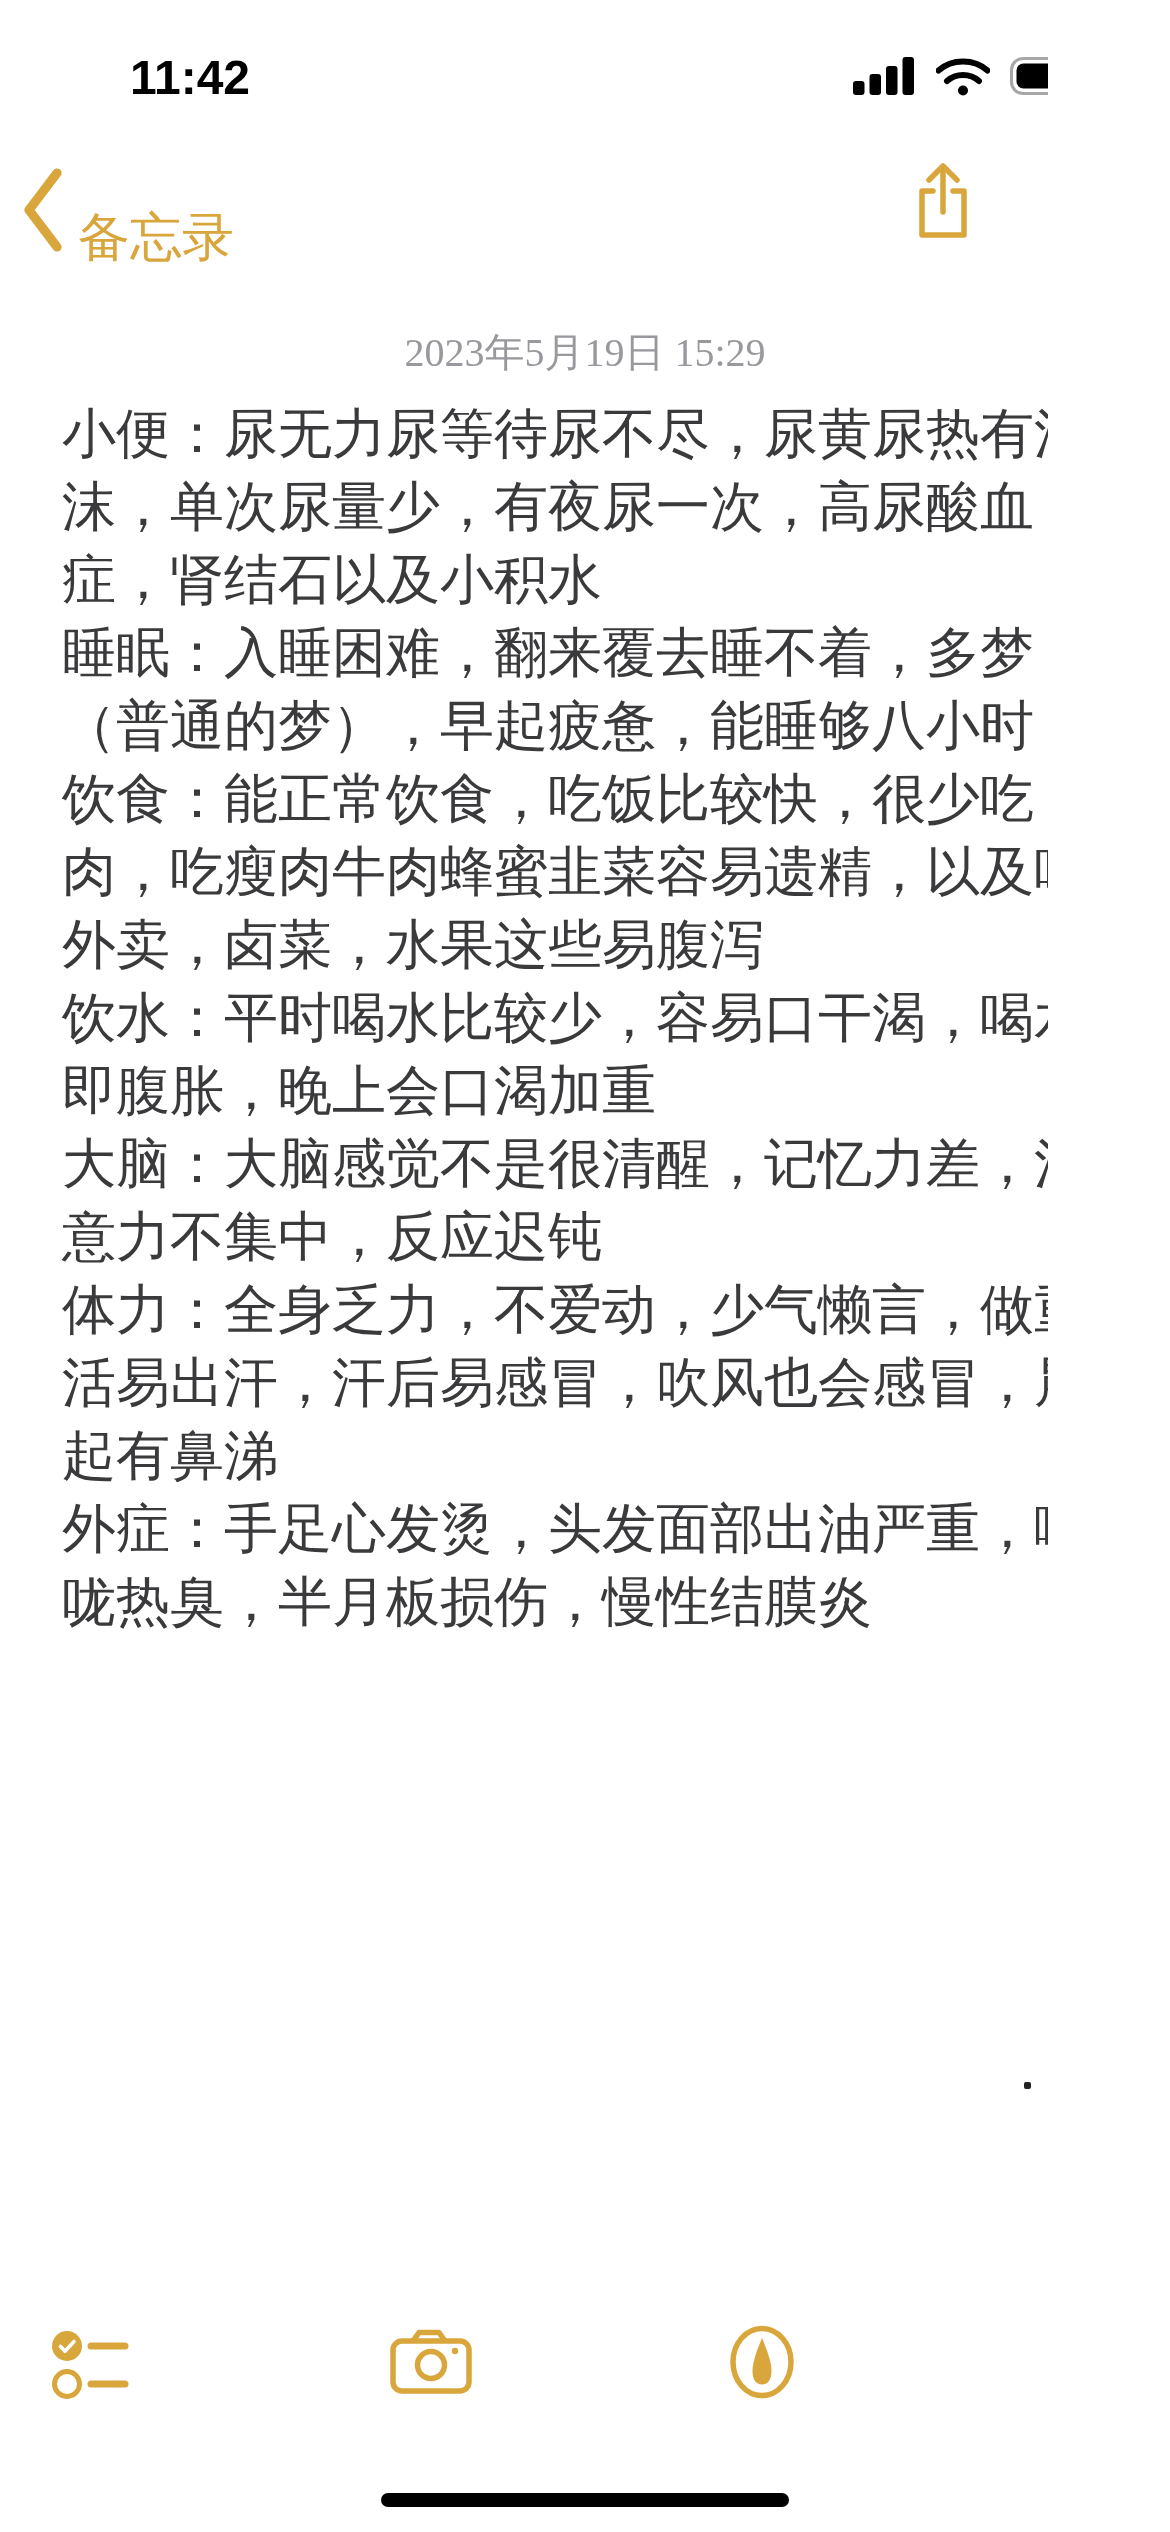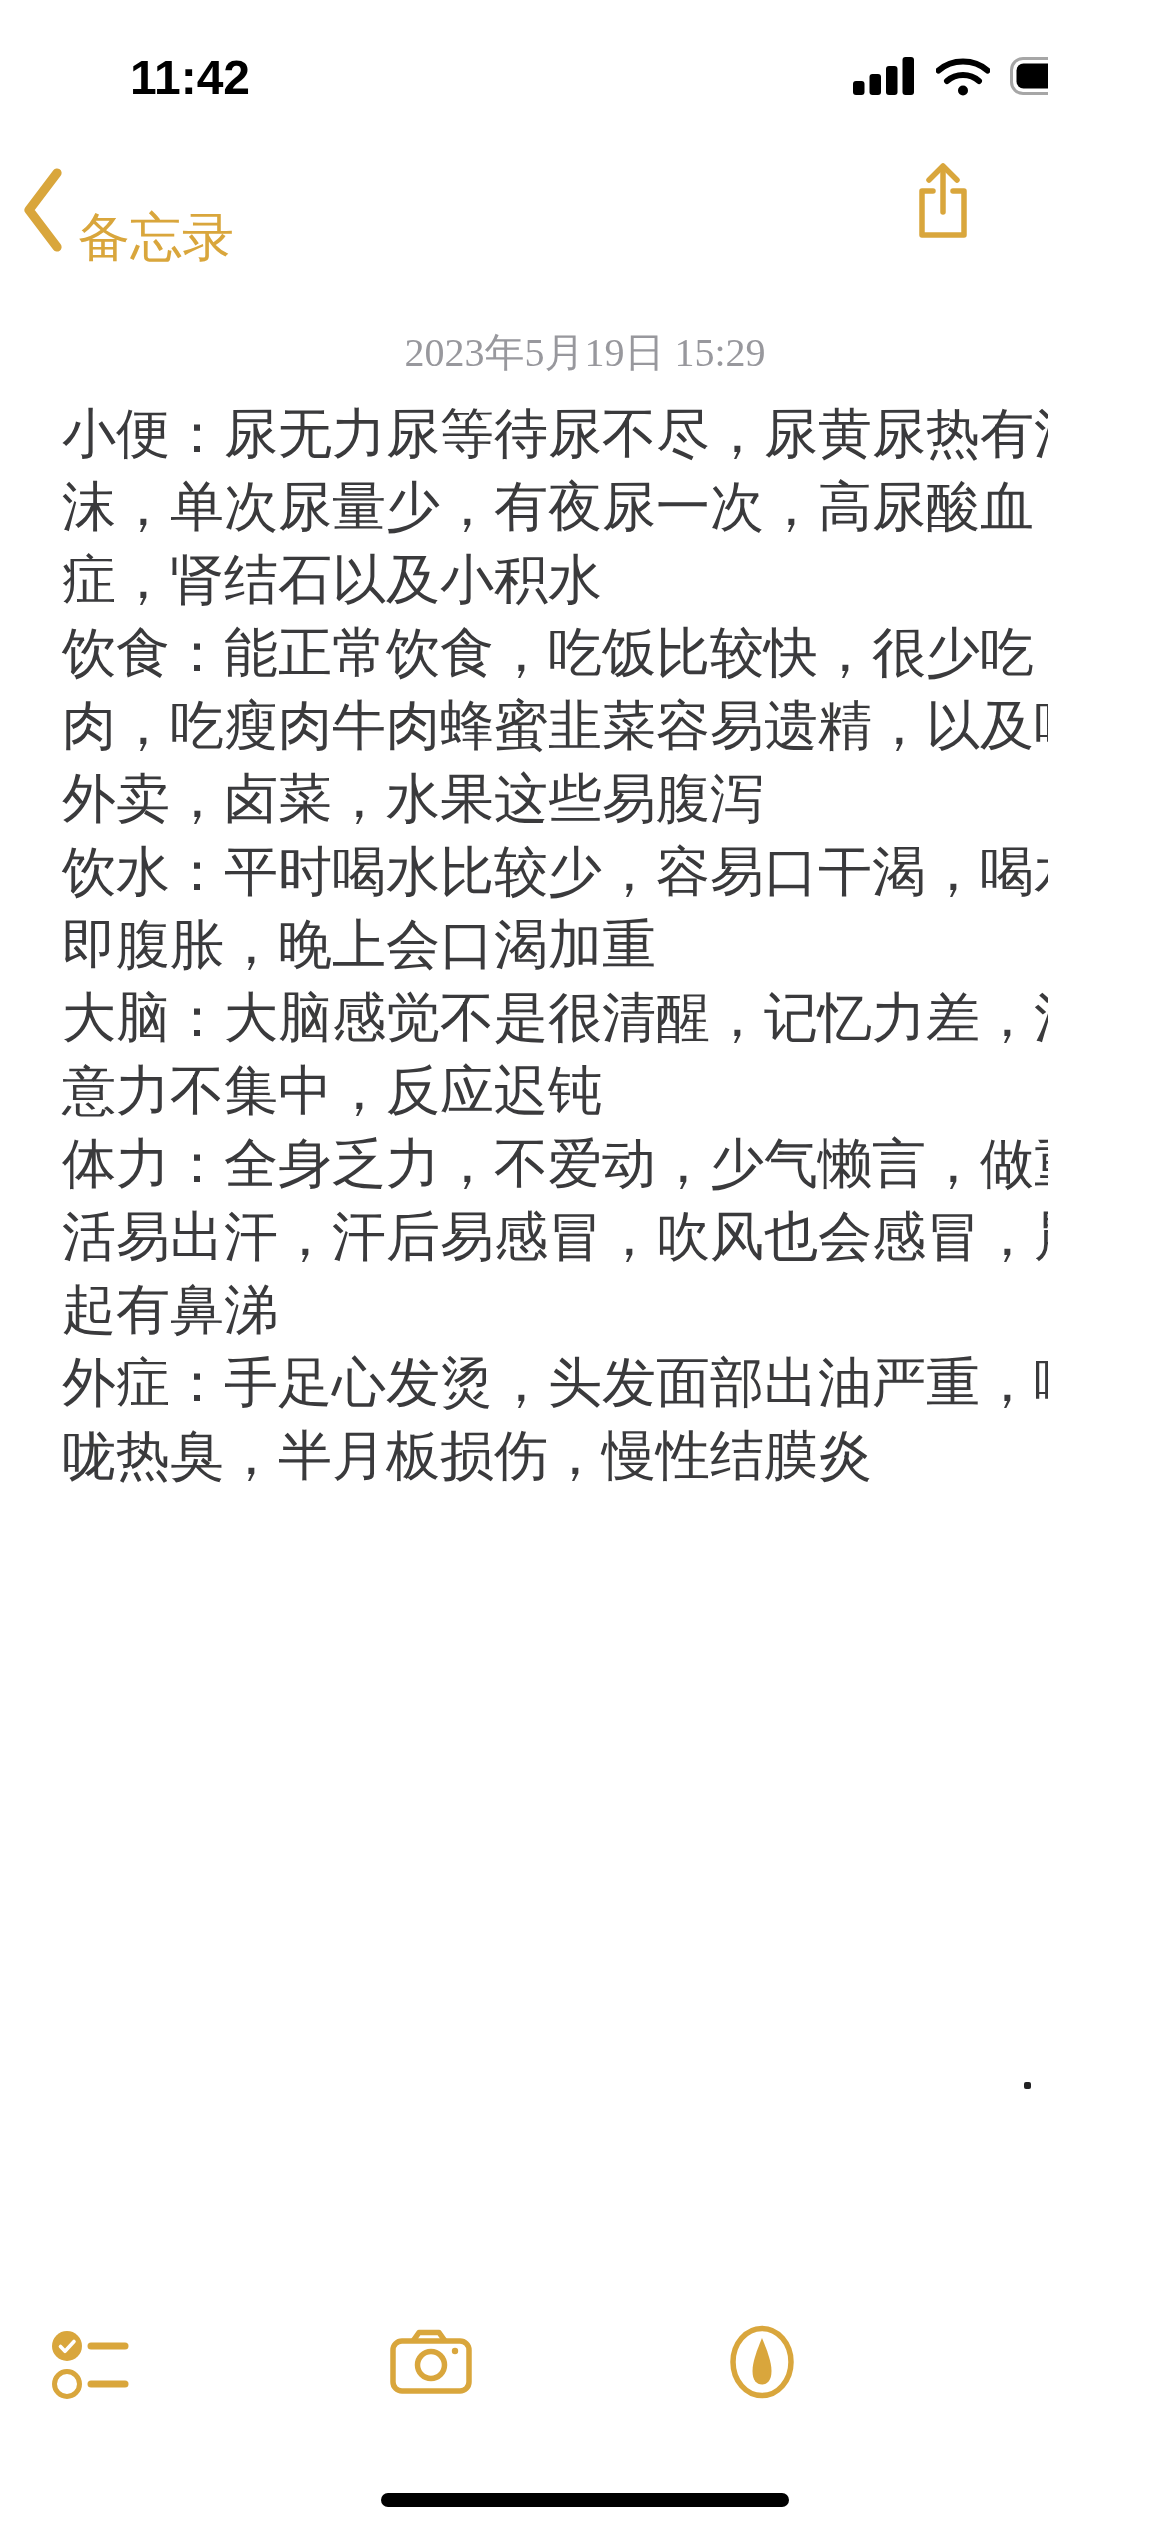--- a/index.html
+++ b/index.html
@@ -114,20 +114,21 @@
         <circle cx="34" cy="34" r="4.8" fill="currentColor"></circle>
         <circle cx="46.5" cy="34" r="4.8" fill="currentColor"></circle>
       </svg>
     </span>
   </div>
 
   <div class="note-date">2023年5月19日 15:29</div>
 
   <div class="note-body">
     <p>小便：尿无力尿等待尿不尽，尿黄尿热有泡沫，单次尿量少，有夜尿一次，高尿酸血症，肾结石以及小积水</p>
+    <p>睡眠：入睡困难，翻来覆去睡不着，多梦（普通的梦），早起疲惫，能睡够八小时</p>
     <p>饮食：能正常饮食，吃饭比较快，很少吃肉，吃瘦肉牛肉蜂蜜韭菜容易遗精，以及吃外卖，卤菜，水果这些易腹泻</p>
     <p>饮水：平时喝水比较少，容易口干渴，喝水即腹胀，晚上会口渴加重</p>
     <p>大脑：大脑感觉不是很清醒，记忆力差，注意力不集中，反应迟钝</p>
     <p>体力：全身乏力，不爱动，少气懒言，做重活易出汗，汗后易感冒，吹风也会感冒，晨起有鼻涕</p>
     <p>外症：手足心发烫，头发面部出油严重，喉咙热臭，半月板损伤，慢性结膜炎</p>
   </div>
 
   <div class="stray-mark"></div>
 
   <div class="toolbar-btn tb-checklist">

